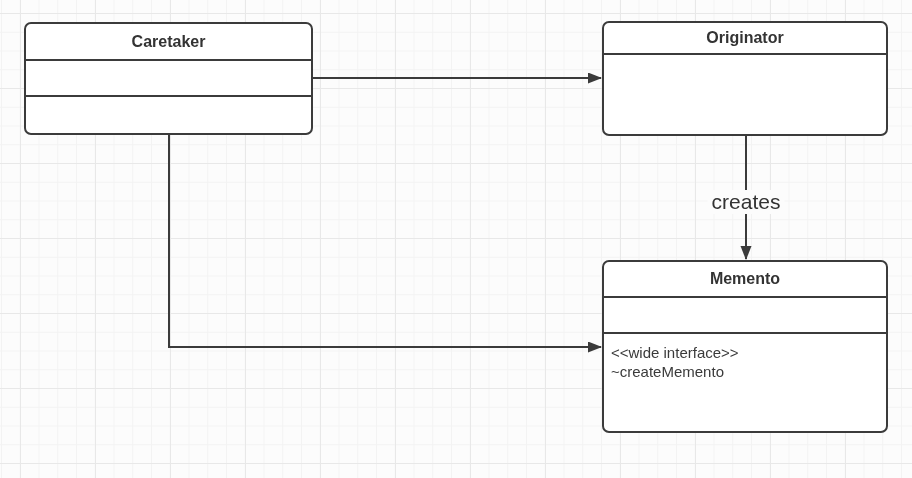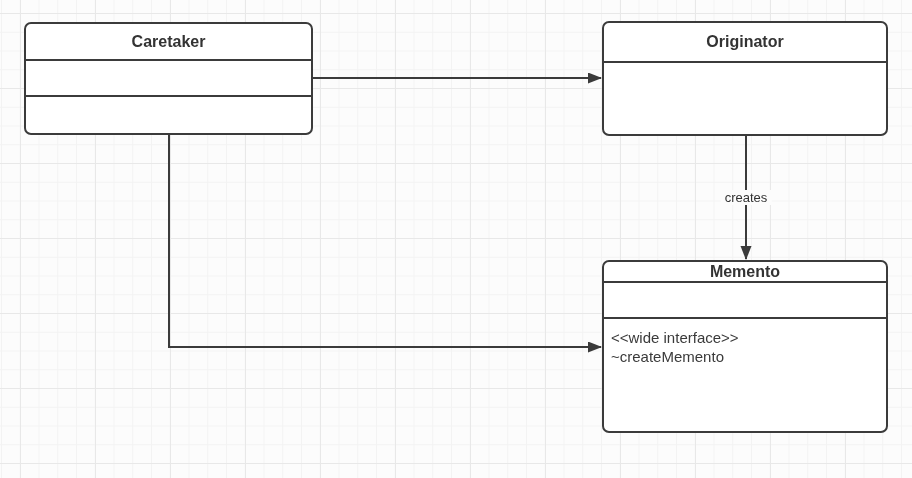--- a/index.html
+++ b/index.html
@@ -47,34 +47,34 @@
     padding: 1px 4px 0 7px;
   }
   .line { height: 19px; line-height: 19px; white-space: pre; overflow: hidden; }
 
   .caretaker { left: 24px; top: 22px; width: 289px; height: 113px; }
   .caretaker .uml-title   { height: 35px; }
   .caretaker .uml-attrs   { height: 36px; }
   .caretaker .uml-methods { height: 34px; }
 
   .originator { left: 602px; top: 21px; width: 286px; height: 115px; }
-  .originator .uml-title   { height: 38px; }
+  .originator .uml-title   { height: 30px; }
   .originator .uml-attrs   { height: 36px; }
   .originator .uml-methods { height: 36px; }
 
   .memento { left: 602px; top: 260px; width: 286px; height: 173px; }
-  .memento .uml-title   { height: 19px; }
+  .memento .uml-title   { height: 34px; }
   .memento .uml-attrs   { height: 36px; }
   .memento .uml-methods { height: 98px; padding-top: 9px; }
 
   .edge-label {
     position: absolute;
     left: 746px; top: 190px;
     transform: translateX(-50%);
-    font-size: 13px; color: #333333;
+    font-size: 21px; color: #333333;
     background: #fcfcfc;
     padding: 0 4px;
   }
 </style>
 </head>
 <body>
 
 <div class="canvas">
 
   <svg class="connectors">

